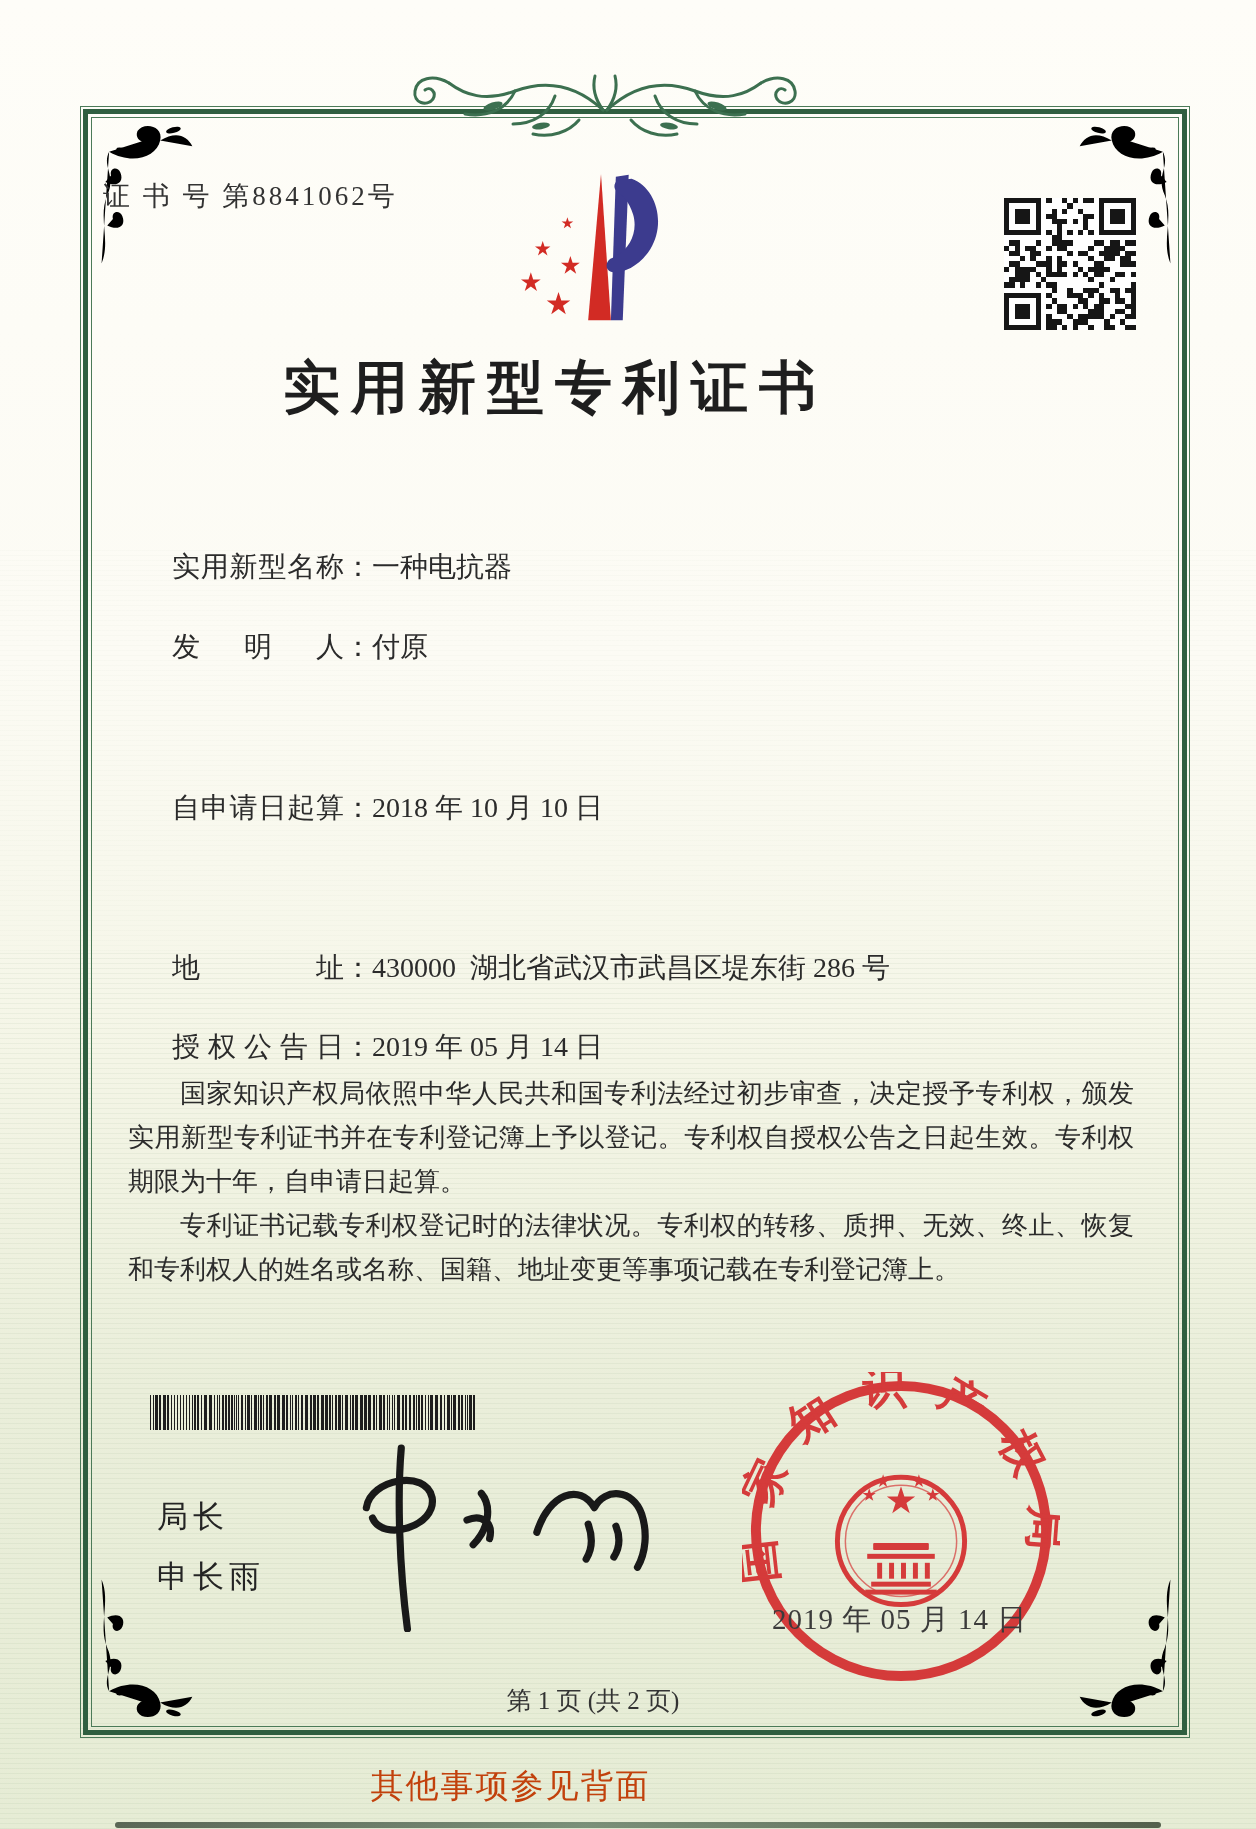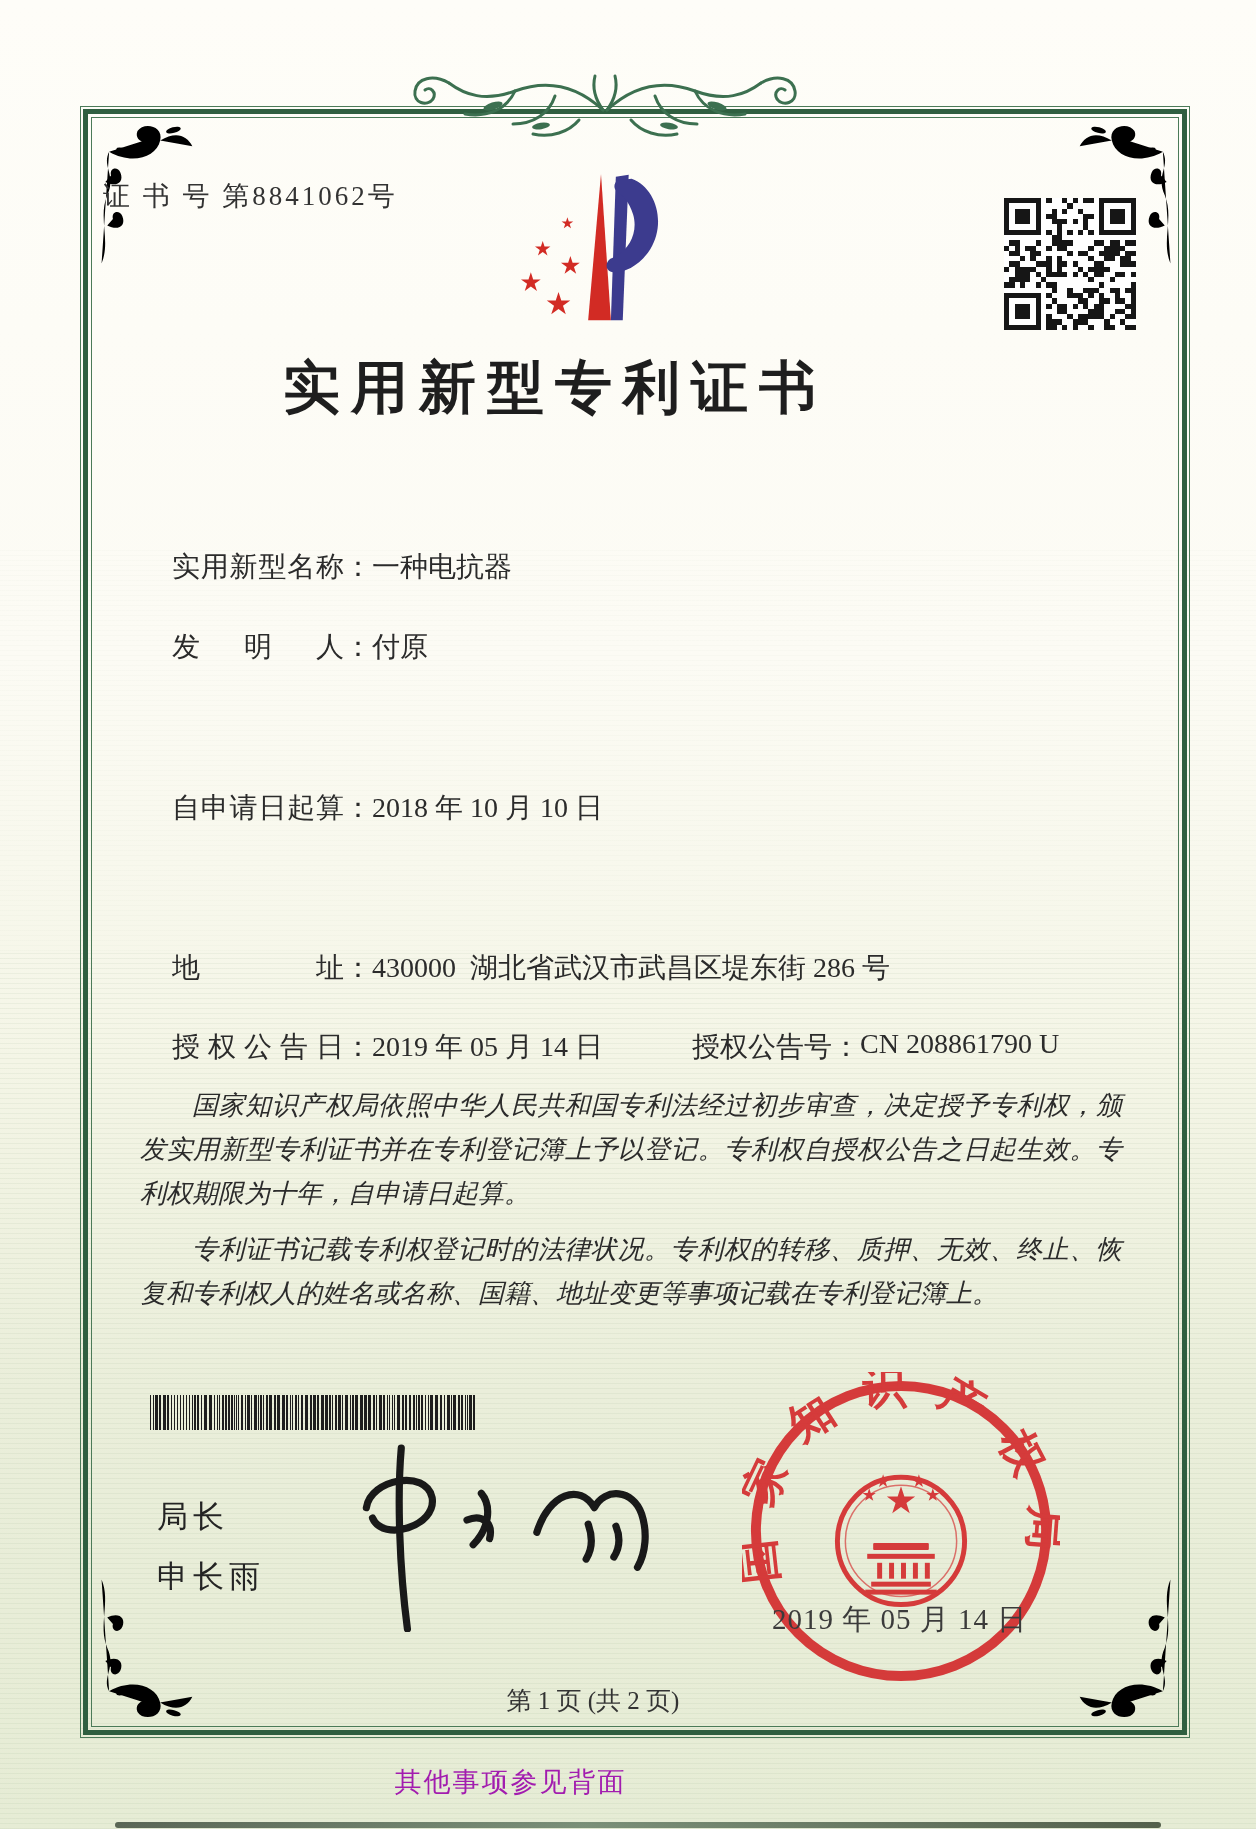--- a/index.html
+++ b/index.html
@@ -41,21 +41,21 @@
 
   .row { position:absolute; left:128px; right:110px; height:40px; font-size:28px; color:#2b2b2b;margin-left:44px; }
   .lbl { display:inline-block; width:172px; text-align:justify; text-align-last:justify;
     -moz-text-align-last:justify; vertical-align:top; }
   .colon { display:inline-block; vertical-align:top; }
   .val { white-space:pre-wrap; vertical-align:top; }
   .pair2 { position:absolute; left:520px; top:0; }
 
   .body { position:absolute; left:128px; right:122px; top:1072px;
     font-size:26px; line-height:44px; text-align:justify; color:#2b2b2b; }
-  .body p { margin:12px; text-indent:2em;font-style:italic; }
+  .body p { margin:0; text-indent:2em; }
 
   .barcode { position:absolute; left:150px; top:1395px; width:328px; height:35px;
     font-size:0; overflow:hidden; }
   .barcode span { display:inline-block; height:100%; background:#1d1d1d; vertical-align:top; }
 
   .officer { position:absolute; left:157px; font-size:31px; letter-spacing:5px; color:#242424;
     font-family:"Liberation Sans","DejaVu Sans",sans-serif; }
   .officer-title { top:1496px; }
   .officer-name  { top:1556px; }
 
@@ -65,21 +65,21 @@
   .seal { position:absolute; left:742px; top:1372px; }
   .red-fill { fill:#d3282a; }
   .red-stroke { stroke:#d3282a; fill:none; }
 
   .seal-date { position:absolute; left:772px; top:1600px; z-index:5;
     font-size:29px; letter-spacing:1px; color:#3b3b3b; white-space:pre-wrap; }
 
   .page-info { position:absolute; top:1684px; left:0; right:70px; text-align:center;
     font-size:25px; color:#333; white-space:pre-wrap; }
   .back-note { position:absolute; top:1764px; left:0; right:235px; text-align:center;
-    font-size:27px; letter-spacing:2px; color:#a21caf; }
+    font-size:33px; letter-spacing:2px; color:#c2410c; }
 
   .scan-strip { position:absolute; left:115px; right:95px; bottom:1px; height:6px; opacity:.75;
     background:linear-gradient(90deg,#2c3a2c,#57715a 45%,#24321f); border-radius:3px; }
 </style>
 </head>
 <body>
 
 <div class="page">
   <div class="bg"></div>
   <div class="lines-soft"></div>
@@ -364,23 +364,20 @@
     <span class="lbl">发明人</span><span class="colon">：</span><span class="val">付原</span>
   </div>
   <div class="row" style="top:789px">
     <span class="lbl">自申请日起算</span><span class="colon">：</span><span class="val">2018 年 10 月 10 日</span>
   </div>
   <div class="row" style="top:949px">
     <span class="lbl">地址</span><span class="colon">：</span><span class="val">430000  湖北省武汉市武昌区堤东街 286 号</span>
   </div>
   <div class="row" style="top:1028px">
     <span class="lbl">授权公告日</span><span class="colon">：</span><span class="val">2019 年 05 月 14 日</span>
-    <span class="pair2">
-      <span>授权公告号</span><span class="colon">：</span><span class="val">CN 208861790 U</span>
-    </span>
   </div>
 
   <div class="body">
     <p>国家知识产权局依照中华人民共和国专利法经过初步审查，决定授予专利权，颁发实用新型专利证书并在专利登记簿上予以登记。专利权自授权公告之日起生效。专利权期限为十年，自申请日起算。</p>
     <p>专利证书记载专利权登记时的法律状况。专利权的转移、质押、无效、终止、恢复和专利权人的姓名或名称、国籍、地址变更等事项记载在专利登记簿上。</p>
   </div>
 
   <div class="barcode"><span style="width:1px;margin-right:2px"></span><span style="width:1px;margin-right:1px"></span><span style="width:3px;margin-right:1px"></span><span style="width:2px;margin-right:2px"></span><span style="width:3px;margin-right:1px"></span><span style="width:2px;margin-right:2px"></span><span style="width:1px;margin-right:2px"></span><span style="width:1px;margin-right:2px"></span><span style="width:1px;margin-right:2px"></span><span style="width:1px;margin-right:2px"></span><span style="width:1px;margin-right:2px"></span><span style="width:1px;margin-right:2px"></span><span style="width:1px;margin-right:2px"></span><span style="width:1px;margin-right:1px"></span><span style="width:2px;margin-right:1px"></span><span style="width:2px;margin-right:2px"></span><span style="width:1px;margin-right:2px"></span><span style="width:3px;margin-right:2px"></span><span style="width:3px;margin-right:2px"></span><span style="width:1px;margin-right:2px"></span><span style="width:1px;margin-right:1px"></span><span style="width:1px;margin-right:2px"></span><span style="width:2px;margin-right:1px"></span><span style="width:2px;margin-right:1px"></span><span style="width:2px;margin-right:1px"></span><span style="width:2px;margin-right:1px"></span><span style="width:1px;margin-right:1px"></span><span style="width:1px;margin-right:1px"></span><span style="width:1px;margin-right:2px"></span><span style="width:2px;margin-right:2px"></span><span style="width:1px;margin-right:1px"></span><span style="width:3px;margin-right:1px"></span><span style="width:1px;margin-right:2px"></span><span style="width:3px;margin-right:1px"></span><span style="width:1px;margin-right:1px"></span><span style="width:2px;margin-right:1px"></span><span style="width:1px;margin-right:2px"></span><span style="width:2px;margin-right:1px"></span><span style="width:3px;margin-right:2px"></span><span style="width:2px;margin-right:1px"></span><span style="width:3px;margin-right:2px"></span><span style="width:3px;margin-right:1px"></span><span style="width:2px;margin-right:2px"></span><span style="width:1px;margin-right:1px"></span><span style="width:1px;margin-right:2px"></span><span style="width:2px;margin-right:1px"></span><span style="width:1px;margin-right:2px"></span><span style="width:2px;margin-right:2px"></span><span style="width:3px;margin-right:2px"></span><span style="width:2px;margin-right:1px"></span><span style="width:3px;margin-right:1px"></span><span style="width:2px;margin-right:2px"></span><span style="width:3px;margin-right:1px"></span><span style="width:3px;margin-right:1px"></span><span style="width:2px;margin-right:1px"></span><span style="width:1px;margin-right:2px"></span><span style="width:2px;margin-right:1px"></span><span style="width:3px;margin-right:1px"></span><span style="width:1px;margin-right:2px"></span><span style="width:3px;margin-right:2px"></span><span style="width:1px;margin-right:1px"></span><span style="width:2px;margin-right:1px"></span><span style="width:3px;margin-right:2px"></span><span style="width:3px;margin-right:1px"></span><span style="width:3px;margin-right:1px"></span><span style="width:3px;margin-right:2px"></span><span style="width:2px;margin-right:1px"></span><span style="width:1px;margin-right:2px"></span><span style="width:3px;margin-right:1px"></span><span style="width:2px;margin-right:2px"></span><span style="width:1px;margin-right:1px"></span><span style="width:1px;margin-right:2px"></span><span style="width:1px;margin-right:1px"></span><span style="width:1px;margin-right:2px"></span><span style="width:3px;margin-right:2px"></span><span style="width:2px;margin-right:1px"></span><span style="width:2px;margin-right:2px"></span><span style="width:2px;margin-right:2px"></span><span style="width:2px;margin-right:1px"></span><span style="width:1px;margin-right:1px"></span><span style="width:2px;margin-right:1px"></span><span style="width:2px;margin-right:2px"></span><span style="width:1px;margin-right:2px"></span><span style="width:1px;margin-right:1px"></span><span style="width:3px;margin-right:2px"></span><span style="width:3px;margin-right:2px"></span><span style="width:2px;margin-right:2px"></span><span style="width:1px;margin-right:2px"></span><span style="width:3px;margin-right:1px"></span><span style="width:1px;margin-right:1px"></span><span style="width:3px;margin-right:2px"></span><span style="width:2px;margin-right:1px"></span><span style="width:2px;margin-right:2px"></span><span style="width:1px;margin-right:1px"></span><span style="width:1px;margin-right:1px"></span><span style="width:3px;margin-right:1px"></span><span style="width:2px;margin-right:2px"></span></div>
 
   <div class="officer officer-title">局长</div>

